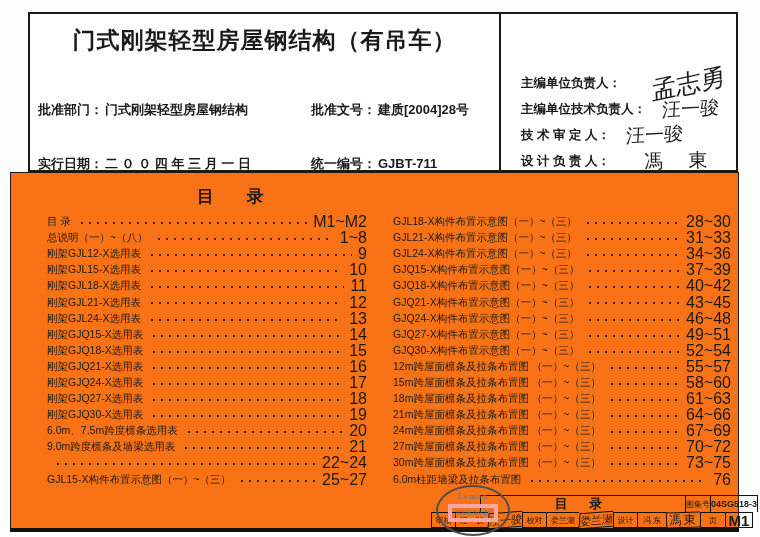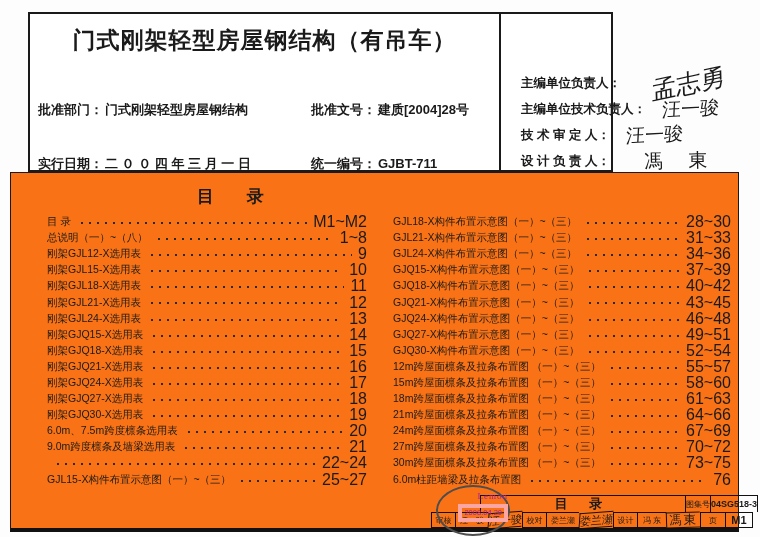--- a/index.html
+++ b/index.html
@@ -9,21 +9,21 @@
     background: #fdfdfd;
     font-family: "Liberation Sans", "DejaVu Sans", sans-serif;
     color: #1a1a1a;
     position: relative;
     overflow: hidden;
   }
 
   
   .header-box {
     position: absolute; left: 28px; top: 12px;
-    width: 585px; height: 160px;
+    width: 710px; height: 160px;
     border: 2px solid #1a1a1a;
     background: #fff;
   }
   .hb-left {
     position: absolute; left: 0; top: 0; width: 471px; height: 100%;
     border-right: 2px solid #1a1a1a;
   }
   .doc-title {
     padding-top: 11px;
     text-align: center;
@@ -83,31 +83,31 @@
   .ftc:last-child { border-right: 1px solid #111; }
   .ft-row2 .ftc { border-bottom: 1px solid #111; }
   .ft-title { flex: 0 0 205px; font-size: 13px; font-weight: bold; letter-spacing: 9px; }
   .ft-atlas-label { flex: 0 0 25px; font-size: 8px; }
   .ft-atlas-no { flex: 0 0 28px; font-size: 9px; font-weight: bold; }
   .c24 { flex: 0 0 24px; } .c33 { flex: 0 0 33px; } .c28 { flex: 0 0 28px; }
   .c25 { flex: 0 0 25px; } .c29 { flex: 0 0 29px; } .c34 { flex: 0 0 34px; }
   .ft-small { font-size: 8px; }
   .ft-sig { font-size: 11px; transform: rotate(-4deg) skewX(-8deg); }
   .ft-sig-big { font-size: 12.5px; transform: rotate(-2deg); letter-spacing: 2px; }
-  .ft-pageno { font-size: 11px; font-weight: bold; }
+  .ft-pageno { font-size: 15px; font-weight: bold; }
 
   
   .stamp {
     position: absolute; left: 436px; top: 485px;
     width: 74px; height: 51px;
     border: 2px solid #4d4d4d;
     border-radius: 50%;
     z-index: 6;
-    color: #a21caf;
-    text-align: right;
+    color: #737373;
+    text-align: center;
   }
   .stamp-text { font-size: 9px; padding-top: 4px; letter-spacing: 1px;
                 font-family: "Liberation Serif", "DejaVu Serif", serif; }
   .stamp-date { display: inline-block; margin-top: 1px; border: 4px solid #fca5a5;
                 font-size: 7.5px; padding: 0 2px; line-height: 10px; }
 </style>
 </head>
 <body>
 
 <div class="header-box">

